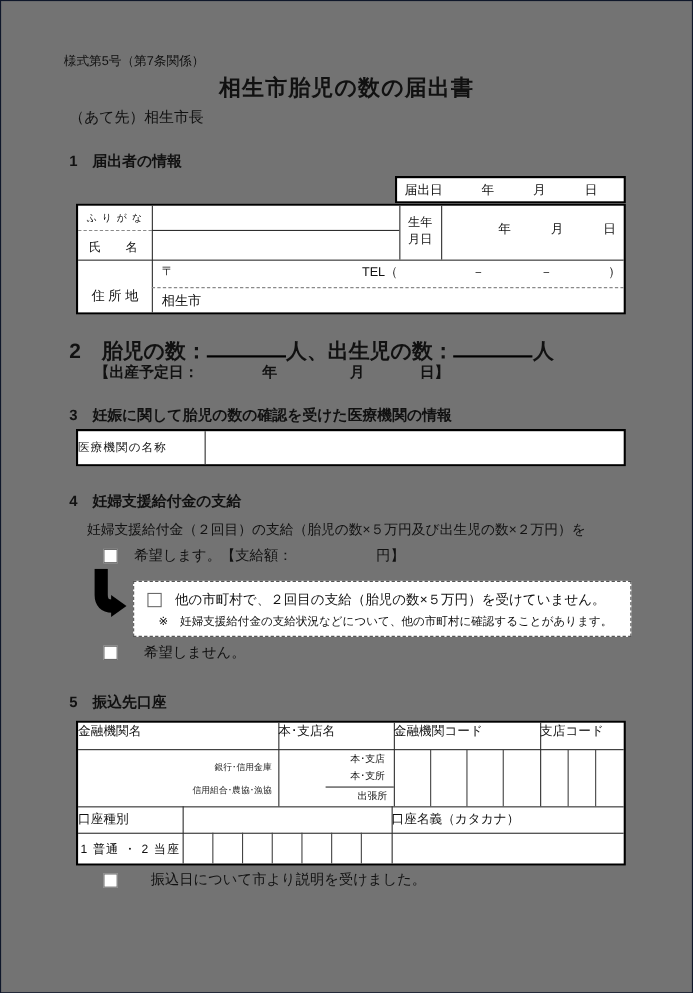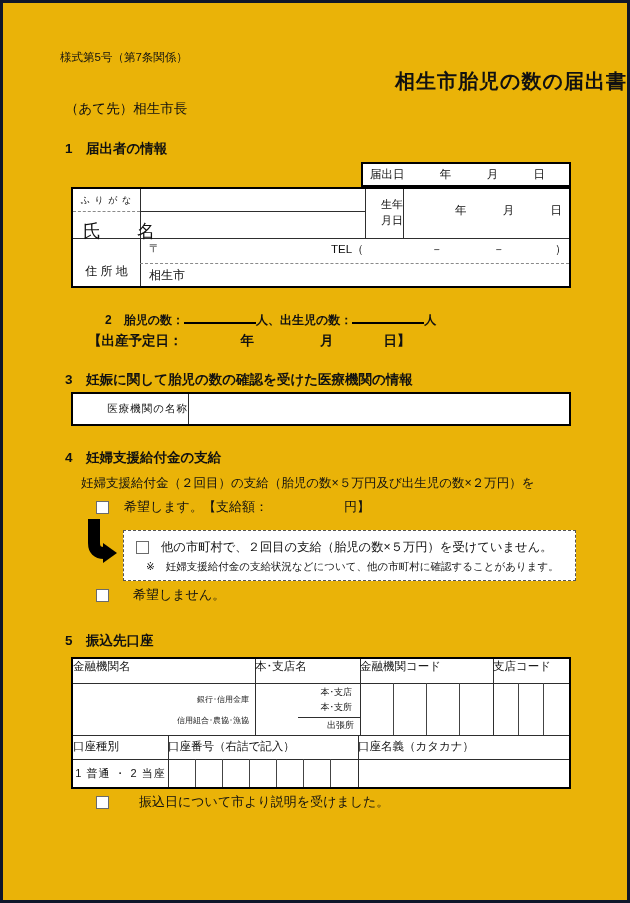--- a/index.html
+++ b/index.html
@@ -1,71 +1,71 @@
 <!DOCTYPE html>
 <html><head>
 <meta charset="utf-8">
 <style>
   html,body{margin:0;padding:0;background:#e8e8e8;}
   .page{
-    position:relative;width:630px;height:903px;background:#eab308;
+    position:relative;width:630px;height:903px;background:#737373;
     font-family:"Liberation Sans","DejaVu Sans",sans-serif;color:#111;
-    overflow:hidden;margin:0 auto;border:3px solid #0f172a;box-sizing:border-box;
+    overflow:hidden;margin:0 auto;border:1px solid #0f172a;box-sizing:border-box;
   }
   .abs{position:absolute;white-space:nowrap;}
   .b{font-weight:bold;}
   .vr{position:absolute;width:1px;background:#2e2e2e;}
   .hl{position:absolute;height:1px;background:#2e2e2e;}
   .hd{position:absolute;height:0;border-top:1px dashed #8a8a8a;}
   .cb{display:inline-block;width:11px;height:11px;border:1.5px solid #6b6b6b;background:#fff;vertical-align:middle;flex:none;}
   .blank{display:inline-block;width:72px;border-bottom:2px solid #000;height:14px;vertical-align:baseline;}
   .box2{position:absolute;border:2px solid #000;box-sizing:border-box;background:#fff;}
 
   
   #form-no{left:57px;top:47px;font-size:11.5px;}
-  #title{left:0;right:0;top:65px;text-align:right;font-size:20px;letter-spacing:1px;}
+  #title{left:0;right:0;top:65px;text-align:center;font-size:20px;letter-spacing:1px;}
   #addressee{left:62px;top:97px;font-size:13.5px;}
   #s1-head{left:62px;top:137px;font-size:13.5px;}
 
   
   #report-date{left:358px;top:159px;width:210px;height:25px;display:flex;align-items:center;
     justify-content:space-between;font-size:11.5px;padding:0 24px 0 7px;}
 
   
   #main-table{left:68px;top:184px;width:500px;height:101px;}
   #mt-v1{left:67px;top:0;height:97px;}
   #mt-v2{left:292px;top:0;height:49px;}
   #mt-v3{left:330px;top:0;height:49px;}
   #mt-h1a{left:0;top:22px;width:67px;}
   #mt-h1b{left:67px;top:22px;width:225px;}
   #mt-h2{left:0;top:49px;width:496px;}
   #mt-h3{left:67px;top:74px;width:429px;}
   #furigana-label{left:0;top:5px;width:67px;text-align:center;font-size:9px;letter-spacing:1px;}
-  #name-label{left:10px;top:30px;font-size:18px;}
-  #birth-label{left:292px;top:7px;width:38px;text-align:right;font-size:11px;line-height:16px;}
+  #name-label{left:10px;top:30px;font-size:11px;}
+  #birth-label{left:292px;top:7px;width:38px;text-align:center;font-size:11px;line-height:16px;}
   #birth-date{left:330px;top:14px;width:166px;display:flex;justify-content:space-between;
     padding:0 7px 0 52px;box-sizing:border-box;font-size:11.5px;}
   #addr-label{left:0;top:74px;width:67px;text-align:center;font-size:12px;}
   #postal-mark{left:76px;top:52px;font-size:11px;}
   #tel-open{left:258px;top:53px;font-size:11.5px;}
   #tel-d1{left:358px;top:53px;font-size:11.5px;}
   #tel-d2{left:420px;top:53px;font-size:11.5px;}
   #tel-close{left:482px;top:53px;font-size:11.5px;}
   #addr-prefill{left:76px;top:78px;font-size:12px;}
 
   
-  #s2-line1{left:62px;top:305px;font-size:12px;margin-left:40px;}
+  #s2-line1{left:62px;top:305px;font-size:19px;}
   #s2-line2{left:85px;top:329px;font-size:13.5px;}
   #s2-line2 .gy{margin-left:58px;} #s2-line2 .gm{margin-left:66px;} #s2-line2 .gd{margin-left:50px;}
 
   
   #s3-head{left:62px;top:368px;font-size:13.5px;}
   #s3-table{left:68px;top:389px;width:500px;height:34px;}
   #s3-v{left:115px;top:0;height:30px;}
-  #s3-label{left:0;top:8px;width:115px;text-align:right;font-size:10.5px;letter-spacing:1px;}
+  #s3-label{left:0;top:8px;width:115px;text-align:left;font-size:10.5px;letter-spacing:1px;}
 
   
   #s4-head{left:62px;top:446px;font-size:13.5px;}
   #s4-intro{left:78px;top:472px;font-size:12.5px;}
   #s4-yes{left:93px;top:495px;font-size:13px;display:flex;align-items:center;}
   #s4-yes .txt{margin-left:15px;}
   #s4-yes .gap{display:inline-block;width:76px;}
   #arrow{left:84px;top:516px;}
   #note-box{position:absolute;left:120px;top:527px;width:453px;height:51px;border:1.3px dashed #555;
     box-sizing:border-box;background:#fff;}
@@ -226,21 +226,20 @@
     <div class="dv" style="left:320px;top:24px;height:52px;"></div>
     <div class="dv" style="left:353px;top:24px;height:52px;"></div>
     <div class="dv" style="left:386px;top:24px;height:52px;"></div>
     <div class="abs" style="left:288px;top:25px;width:131px;height:50px;"></div>
 
     <div class="dv" style="left:445px;top:24px;height:52px;"></div>
     <div class="dv" style="left:470px;top:24px;height:52px;"></div>
     <div class="abs" style="left:421px;top:25px;width:74px;height:50px;"></div>
 
     <div class="hdr2" id="bt2-col1">口座種別</div>
-    <div class="hdr2" id="bt2-col2">口座番号（右詰で記入）</div>
     <div class="hdr2" id="bt2-col3">口座名義（カタカナ）</div>
 
     <div id="acct-type">1 普通 ・ 2 当座</div>
 
     <div class="dv" style="left:122px;top:100px;height:28px;"></div>
     <div class="dv" style="left:149px;top:100px;height:28px;"></div>
     <div class="dv" style="left:176px;top:100px;height:28px;"></div>
     <div class="dv" style="left:203px;top:100px;height:28px;"></div>
     <div class="dv" style="left:230px;top:100px;height:28px;"></div>
     <div class="dv" style="left:257px;top:100px;height:28px;"></div>

